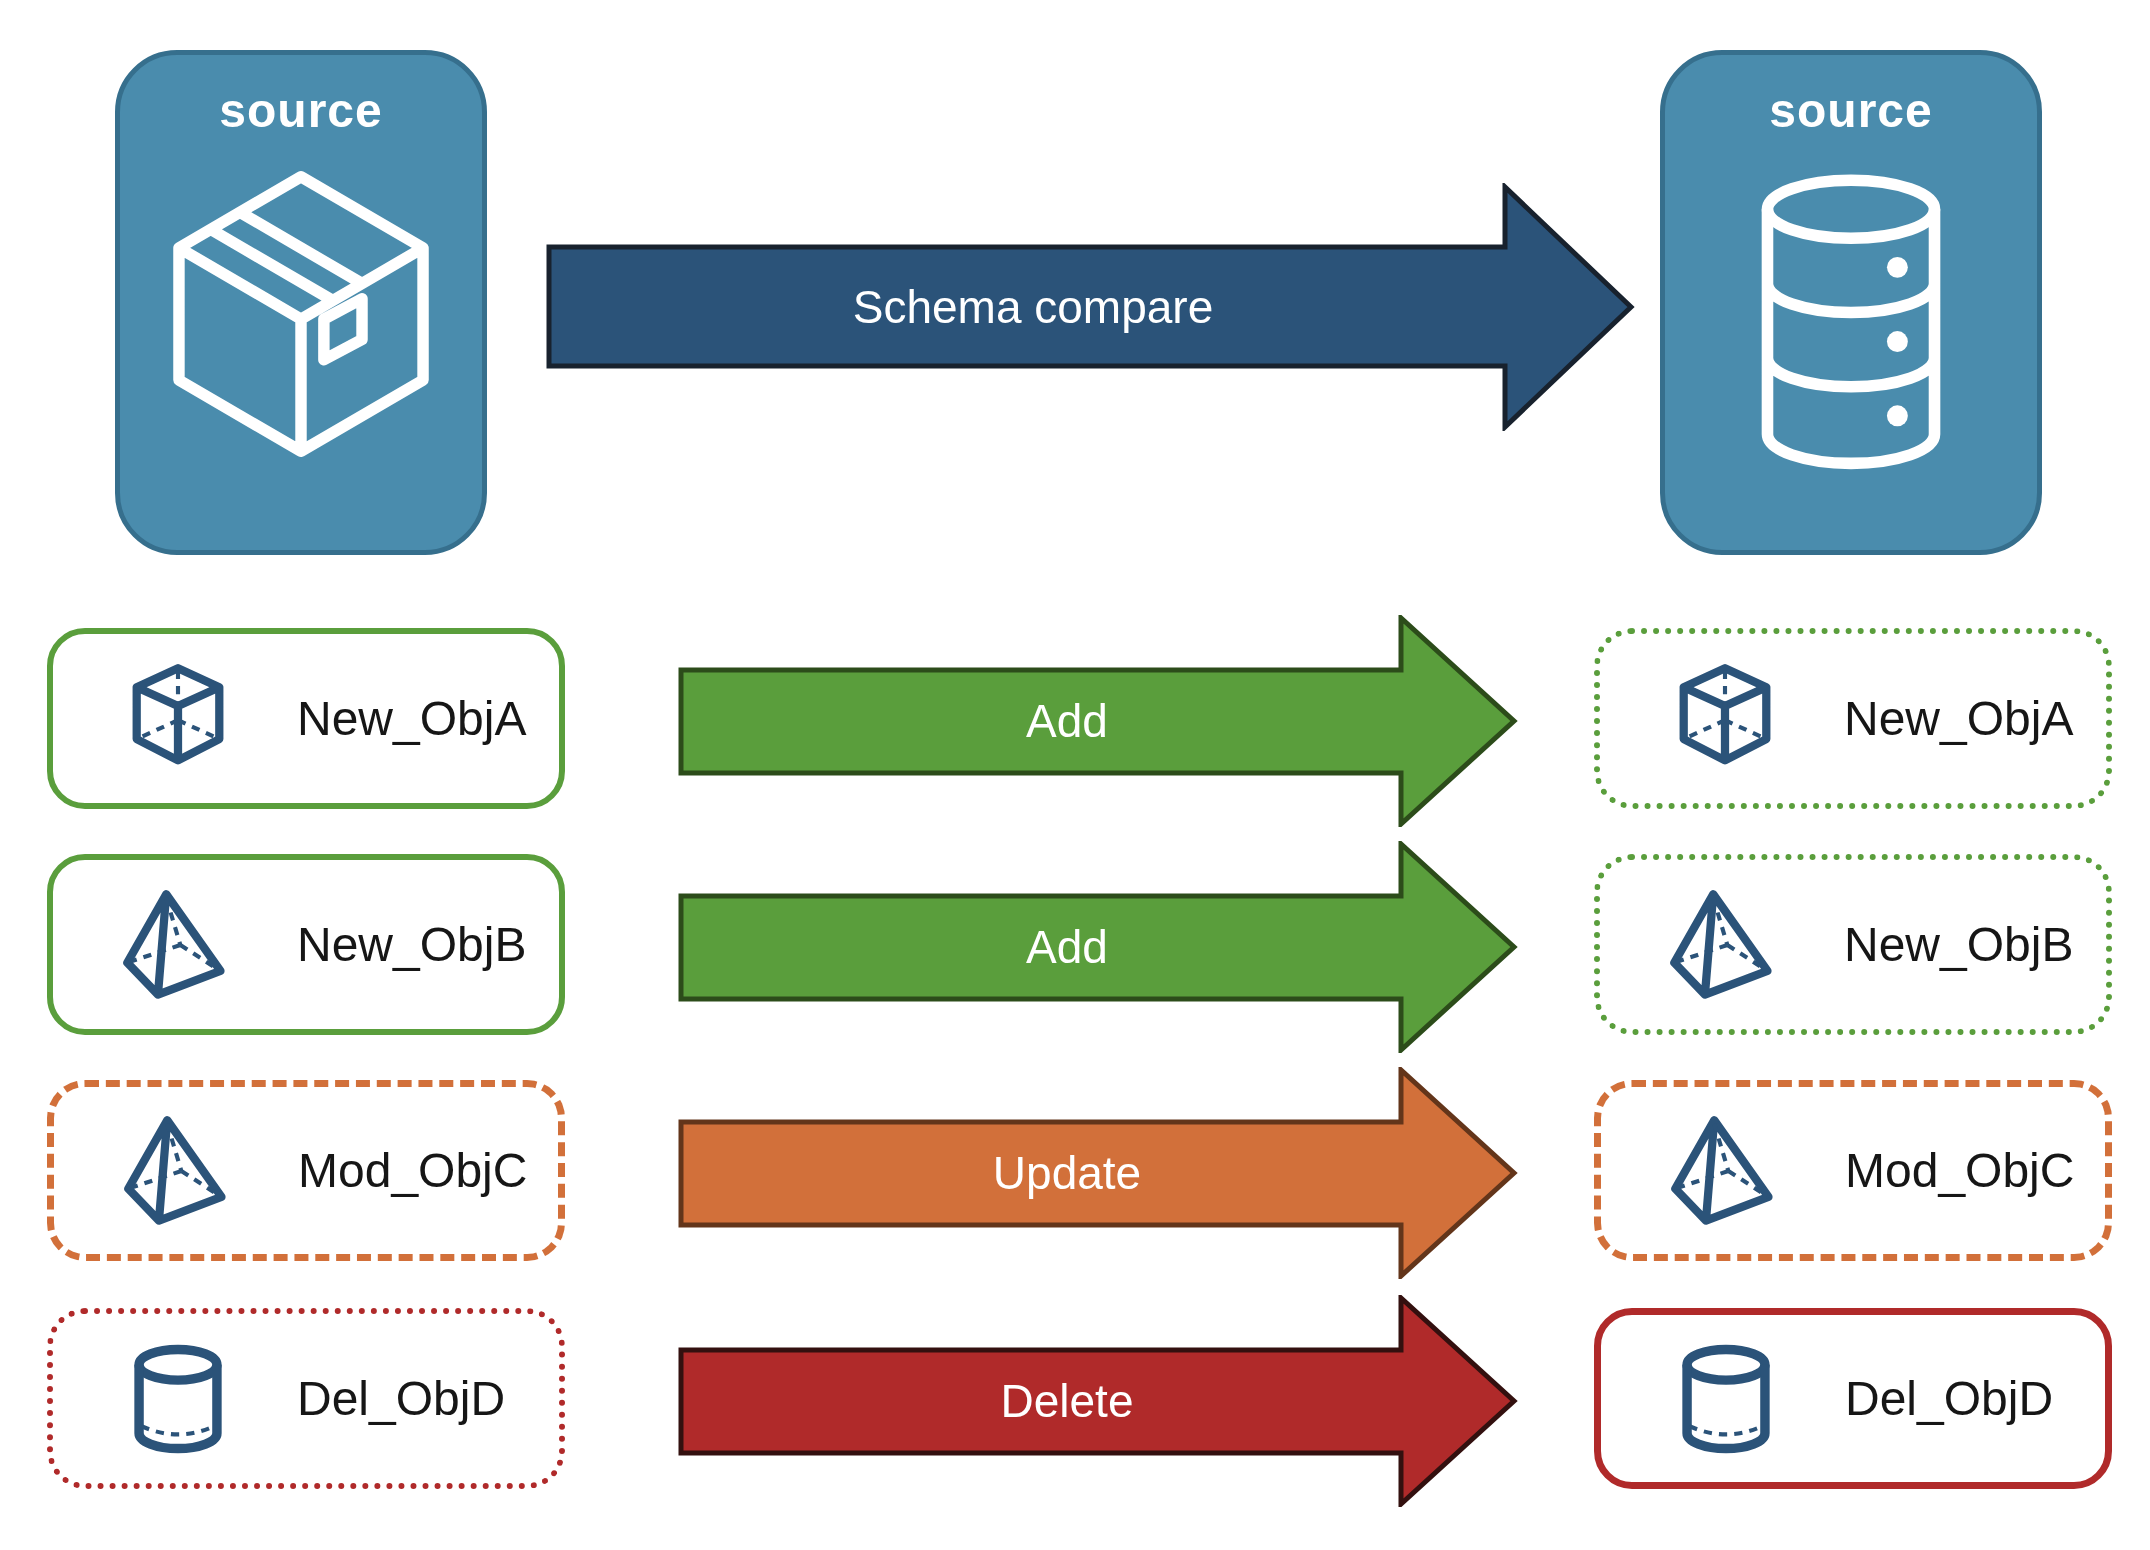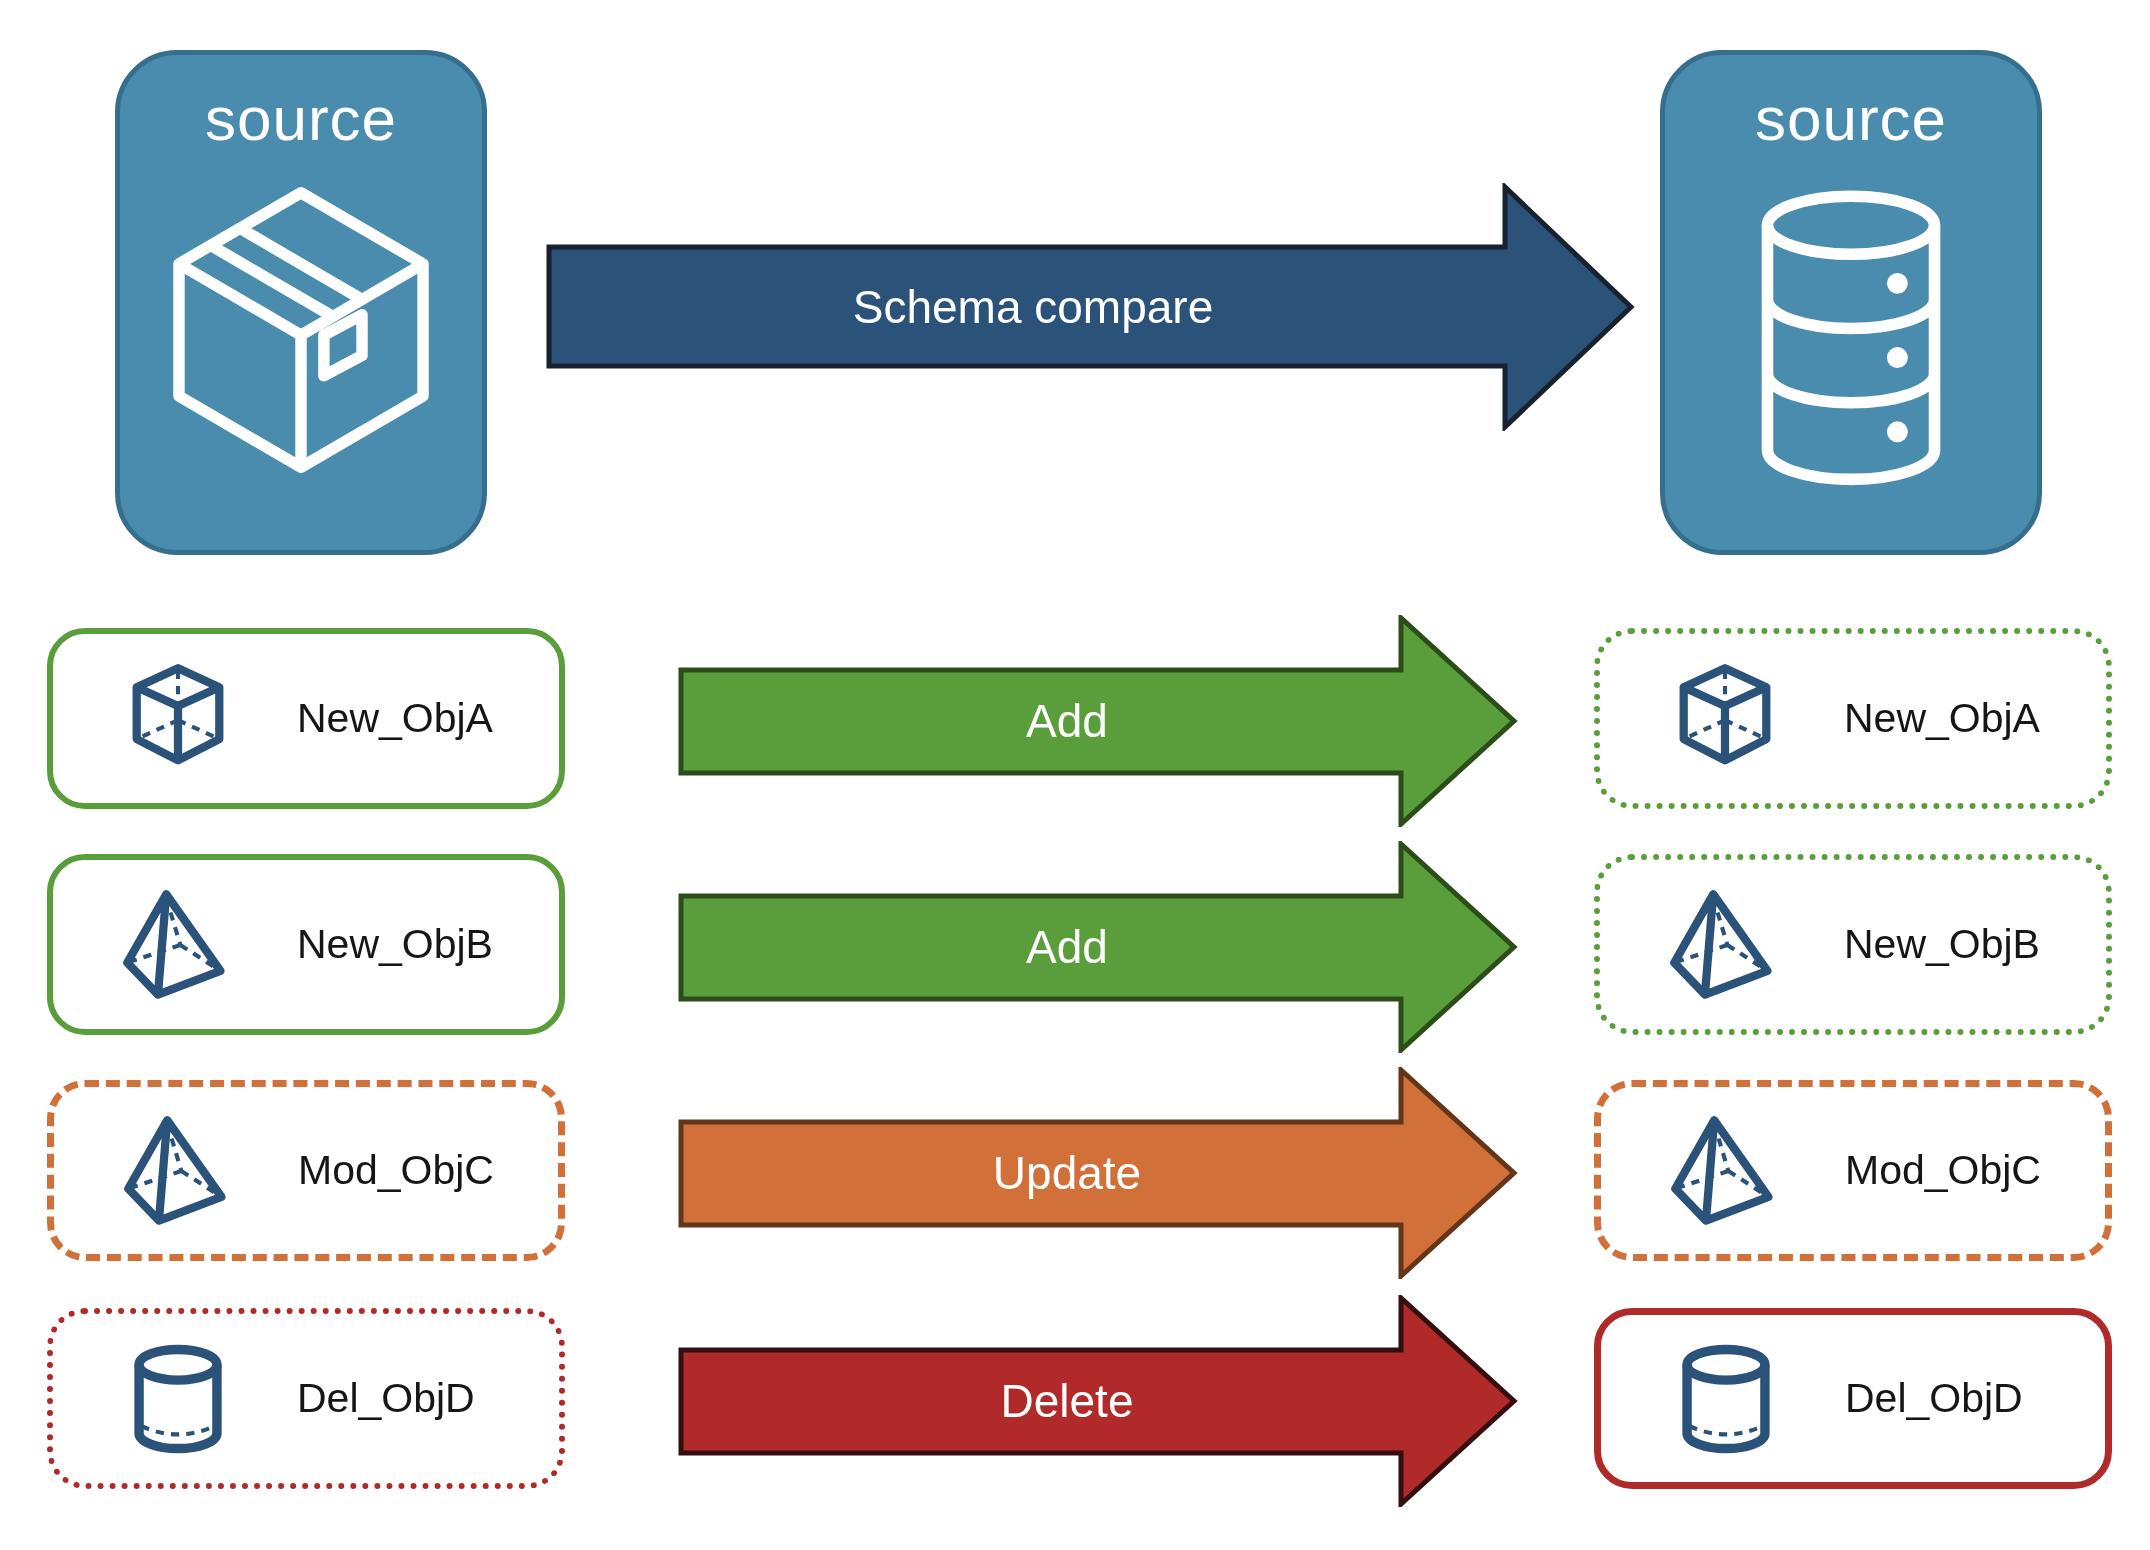--- a/index.html
+++ b/index.html
@@ -6,28 +6,28 @@
   body{
     width:2150px;height:1550px;background:#ffffff;position:relative;overflow:hidden;
     font-family:"Liberation Sans",sans-serif;
   }
   
   .node{
     position:absolute;box-sizing:border-box;
     background:var(--node-fill);border:5px solid var(--node-border);
     border-radius:62px;display:flex;flex-direction:column;align-items:center;
   }
-  .node-label{color:var(--white);font-weight:normal;font-size:62px;margin-top:28px;letter-spacing:1px}
+  .node-label{color:var(--white);font-weight:bold;font-size:48px;margin-top:28px;letter-spacing:1px}
   .node-icon{margin-top:26px}
   
   .obj-box{
     position:absolute;width:518px;height:181px;box-sizing:border-box;background:#fff;
     border-radius:38px;display:flex;align-items:center;padding-left:66px;
   }
-  .obj-label{font-size:41px;color:var(--text-dark);margin-left:60px;white-space:nowrap}
+  .obj-label{font-size:48px;color:var(--text-dark);margin-left:60px;white-space:nowrap}
   .green-solid {border:6px solid  var(--green)}
   .green-dotted{border:6px dotted var(--green)}
   .orange-dashed{border:7px dashed var(--orange)}
   .red-dotted  {border:6px dotted var(--red)}
   .red-solid   {border:7px solid  var(--red)}
   
   .row-arrow{position:absolute;left:667px}
   .compare-arrow{position:absolute;left:543px;top:183px}
   .arrow-blue   polygon{fill:var(--dark-blue);stroke:var(--dark-blue-border);stroke-width:5}
   .arrow-green  polygon{fill:var(--green);stroke:var(--green-border);stroke-width:5}

